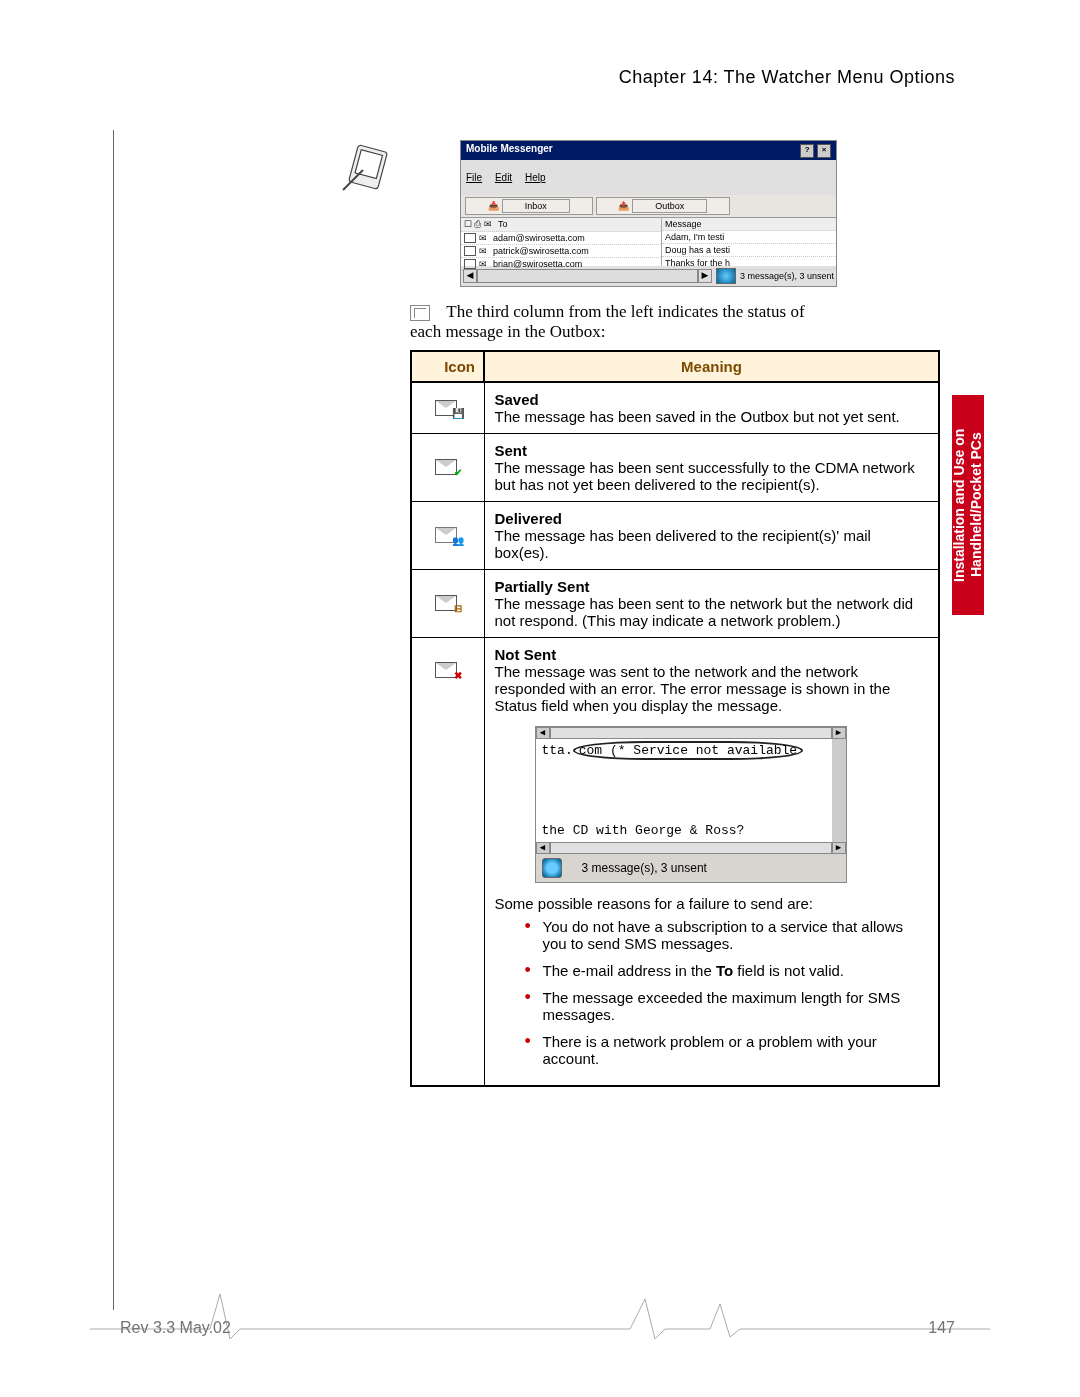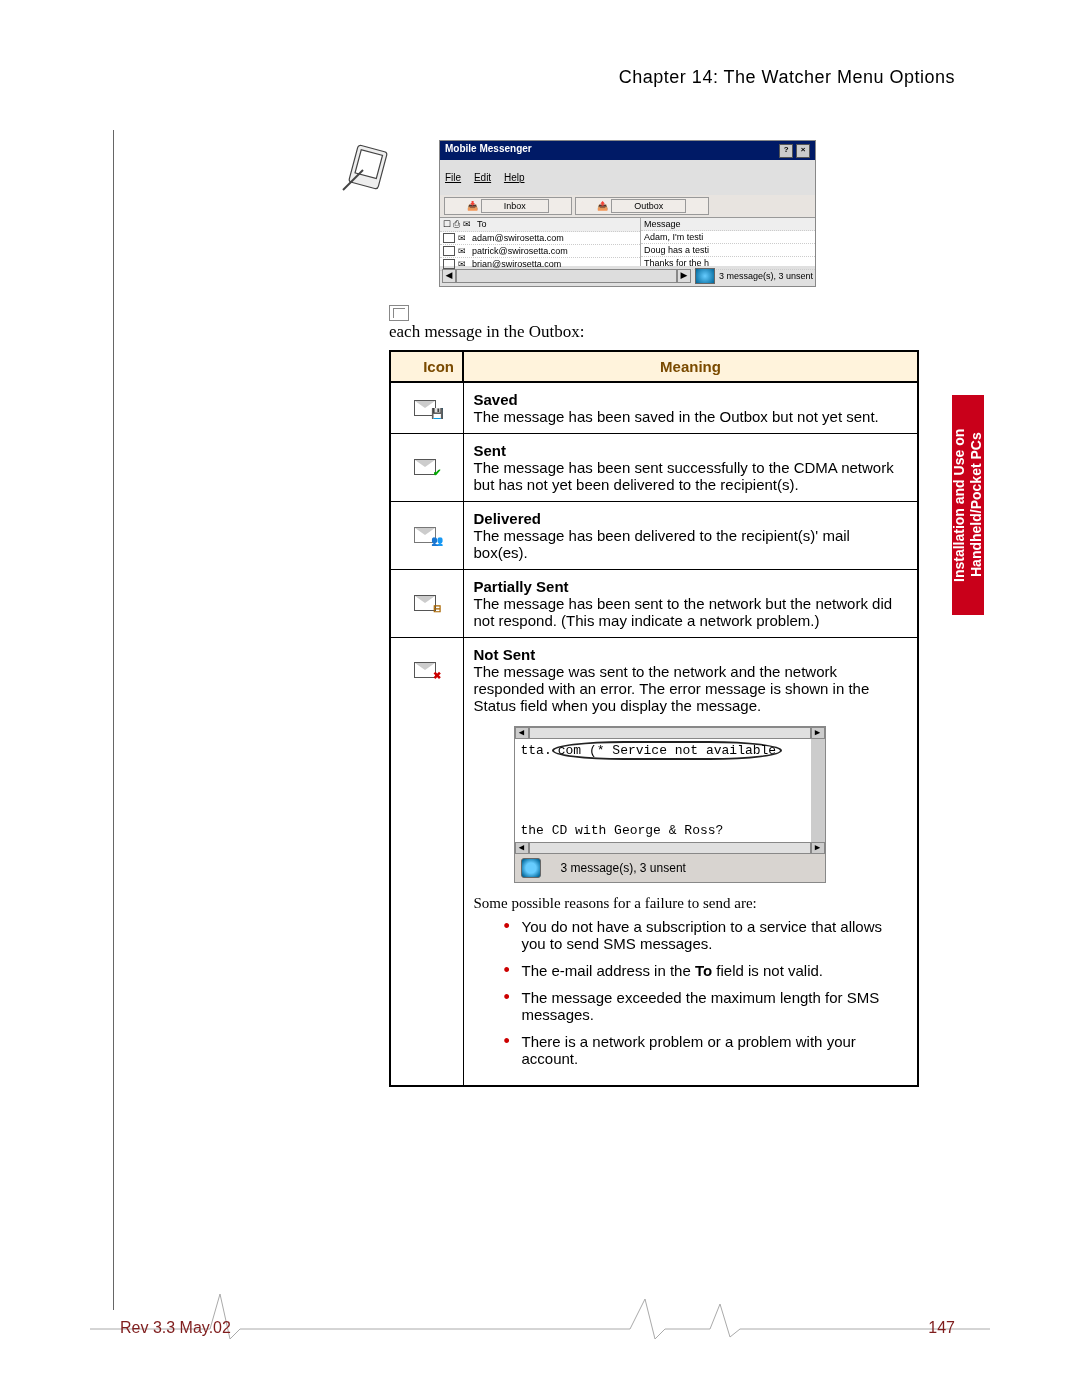--- a/index.html
+++ b/index.html
@@ -22,21 +22,21 @@
     position: absolute;
     left: 113px;
     top: 130px;
     width: 0;
     height: 1180px;
     border-left: 1px solid #666;
   }
   .top-section {
     position: absolute;
     top: 140px;
-    left: 389px;
+    left: 410px;
     width: 530px;
   }
   .pda-icon {
     position: absolute;
     top: 140px;
     left: 335px;
     width: 55px;
     height: 55px;
   }
   .msgr-window {
@@ -238,21 +238,21 @@
     display: flex;
     align-items: center;
   }
   .error-window .statusbar .globe {
     width: 18px; height: 18px;
     background: radial-gradient(circle, #6cf 40%, #069 90%);
     border: 1px solid #666;
     border-radius: 3px;
     margin-right: 20px;
   }
-  .reasons-intro { margin-top: 4px; font-family: Liberation Serif, serif; }
+  .reasons-intro { margin-top: 4px; }
   .reasons-list {
     list-style: none;
     padding-left: 30px;
     margin: 6px 0 0 0;
   }
   .reasons-list li {
     position: relative;
     padding-left: 18px;
     margin-bottom: 10px;
   }
@@ -283,21 +283,21 @@
     line-height: 1.2;
   }
   .footer {
     position: absolute;
     bottom: 60px;
     left: 120px;
     right: 125px;
     display: flex;
     justify-content: space-between;
     font-size: 16px;
-    color: #7f1d1d;
+    color: #737373;
   }
   .heartbeat {
     position: absolute;
     bottom: 48px;
     left: 90px;
     width: 900px;
     height: 70px;
     pointer-events: none;
   }
 </style>
@@ -382,21 +382,21 @@
           <span class="track" style="flex:1;"></span>
           <span>▶</span>
         </div>
       <span style="width:18px;height:14px;background:radial-gradient(circle,#6cf,#069);border:1px solid #666;margin:0 4px;"></span>
       <span>3 message(s), 3 unsent</span>
     </div>
   </div>
 
   <div class="body-text">
     <span class="inline-icon"></span>
-    <br>
+    <span style="margin-left:12px;">The third column from the left indicates the status of</span><br>
     <span>each message in the Outbox:</span>
   </div>
 
 
   <table class="status-table">
     <tbody>
         <tr>
       <th class="icon-col">Icon</th>
       <th>Meaning</th>
     </tr>

